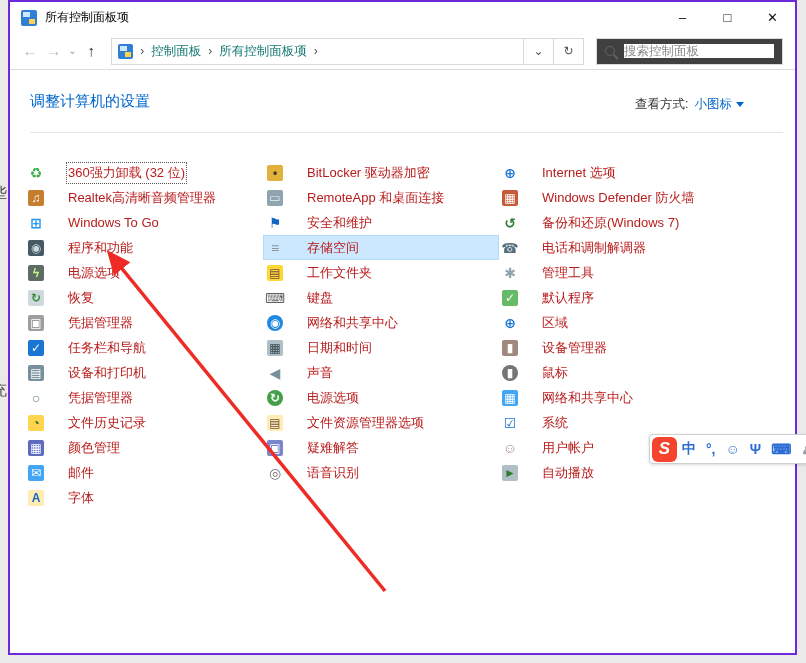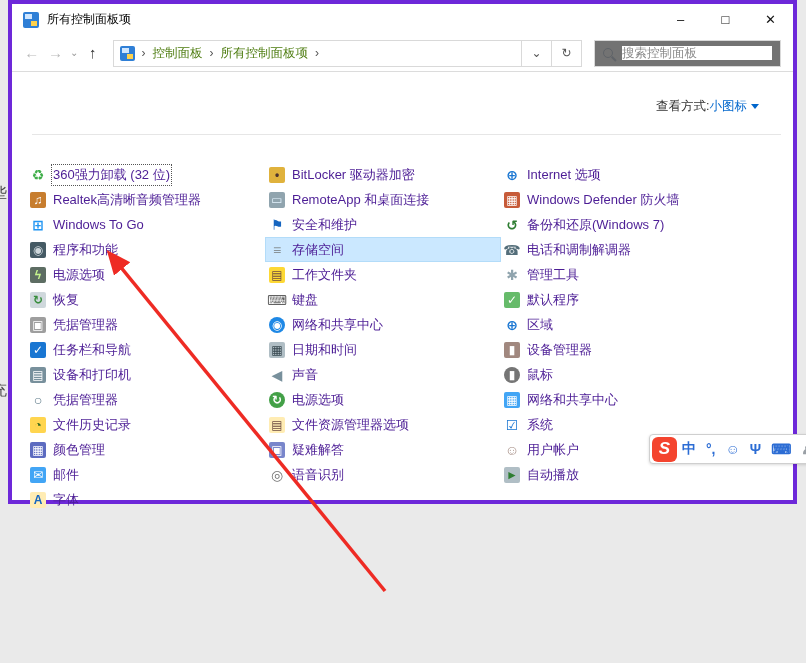--- a/index.html
+++ b/index.html
@@ -8,22 +8,22 @@
     position:relative;
     background:#eaeaea;
     font-family:"Liberation Sans","DejaVu Sans",sans-serif;
     color:#1a1a1a;
   }
   
   .bg-frag { position:absolute; left:-8px; font-size:15px; color:#444; z-index:0; }
 
   
   .window {
-    position:absolute; left:8px; top:0; width:789px; height:504px;
-    background:#fff; border:4px solid #6d28d9; z-index:1;
+    position:absolute; left:8px; top:0; width:789px; height:655px;
+    background:#fff; border:2px solid #6d28d9; z-index:1;
   }
   .titlebar { height:31px; display:flex; align-items:center; background:#fff; }
   .cp-glyph {
     width:16px; height:16px; border-radius:2px; background:#2f7fd6;
     position:relative; flex:0 0 auto;
   }
   .cp-glyph::before { content:""; position:absolute; left:2px; top:2px; width:7px; height:5px; background:#cfe6ff; }
   .cp-glyph::after  { content:""; position:absolute; right:2px; bottom:2px; width:6px; height:5px; background:#ffd24d; }
   .titlebar .cp-glyph { margin-left:11px; }
   .title-text { font-size:12px; margin-left:8px; color:#000; }
@@ -36,57 +36,57 @@
   .nav-btn { border:none; background:none; font-size:15px; width:24px; height:24px; line-height:24px; text-align:center; }
   .nav-btn.disabled { color:#b9b9b9; }
   .nav-btn.enabled  { color:#333; }
   .nav-chev { font-size:10px; color:#999; width:14px; }
   .crumb-box {
     display:flex; align-items:center; height:27px; border:1px solid #d9d9d9;
     margin-left:8px; width:477px; background:#fff; font-size:12.5px;
   }
   .crumb-box .cp-glyph { margin-left:6px; width:15px; height:15px; }
   .crumb-sep { color:#555; margin:0 7px; font-size:12px; }
-  .crumb-link { color:#4d7c0f; white-space:nowrap;text-align:center; }
+  .crumb-link { color:#0f766e; white-space:nowrap;text-align:center; }
   .crumb-spacer { flex:1; }
   .crumb-tail-btn {
     width:30px; height:100%; border:none; border-left:1px solid #d9d9d9; background:#fff;
     font-size:12px; color:#555;
   }
   .search-box {
     display:flex; align-items:center; height:27px; border:1px solid #d9d9d9;
-    margin-left:12px; flex:1; background:#737373; padding:0 8px;
+    margin-left:12px; flex:1; background:#404040; padding:0 8px;
   }
   .mag { width:10px; height:10px; border:1.5px solid #5f6368; border-radius:50%; position:relative; flex:0 0 auto; }
   .mag::after { content:""; position:absolute; width:6px; height:1.5px; background:#5f6368;
                 transform:rotate(45deg); right:-5px; bottom:-2px; }
   .search-input { border:none; outline:none; font-size:12.5px; margin-left:9px; width:150px; color:#333; }
   .search-input::placeholder { color:#8a8a8a; }
 
   
   .content { position:relative; height:calc(100% - 69px); background:#fff; }
   .page-title { position:absolute; left:20px; top:22px; font-size:15px; color:#0066CC; font-weight:400; }
-  .viewby { position:absolute; right:34px; top:26px; font-size:12.5px; color:#333; display:flex; align-items:center; }
+  .viewby { position:absolute; right:51px; top:26px; font-size:12.5px; color:#333; display:flex; align-items:center; gap:6px; }
   .viewby-value { color:#0066CC; display:flex; align-items:center; gap:4px; }
   .tri-down { width:0; height:0; border-left:4px solid transparent; border-right:4px solid transparent; border-top:5px solid #0066CC; }
   .divider { position:absolute; left:20px; right:12px; top:62px; border-top:1px solid #e6e6e6; }
 
   .items-col { position:absolute; top:90px; }
   #col-0 { left:14px;  width:236px; }
   #col-1 { left:253px; width:236px; }
   #col-2 { left:488px; width:292px; }
   .item { display:flex; align-items:center; height:25px; padding:0 4px; cursor:pointer; }
   .item.selected { background:#CBE8FF; box-shadow:inset 0 0 0 1px #b3dcf9; }
   .item-icon {
     width:16px; height:16px; border-radius:2px; flex:0 0 auto;
     display:flex; align-items:center; justify-content:center;
     font-size:12px; line-height:16px; font-weight:bold;
   }
   .item-icon.round { border-radius:50%; }
-  .item-label { margin-left:7px; font-size:13px; color:#4c1d95; white-space:nowrap; }
+  .item-label { margin-left:24px; font-size:13px; color:#b91c1c; white-space:nowrap; }
   .item.focused .item-label { outline:1px dotted #555; outline-offset:1px; }
 
   
   .arrow-svg { position:absolute; left:0; top:0; pointer-events:none; z-index:5; }
 
   
   .ime-bar {
     position:absolute; left:649px; top:434px; width:170px; height:30px; z-index:6;
     background:#fff; border:1px solid #cfcfcf; border-radius:4px 0 0 4px;
     display:flex; align-items:center; box-shadow:0 1px 3px rgba(0,0,0,.15); padding-left:2px;
@@ -138,20 +138,21 @@
       <button class="crumb-tail-btn">↻</button>
     </div>
 
     <div class="search-box">
       <span class="mag"></span>
       <input class="search-input" placeholder="搜索控制面板" style="">
     </div>
   </div>
 
   <div class="content">
+    <div class="page-title">调整计算机的设置</div>
     <div class="viewby">
       <span>查看方式:</span>
       <span class="viewby-value">
         <span>小图标</span>
         <span class="tri-down"></span>
       </span>
     </div>
     <div class="divider"></div>
 
     <div class="items-col" id="col-0">

